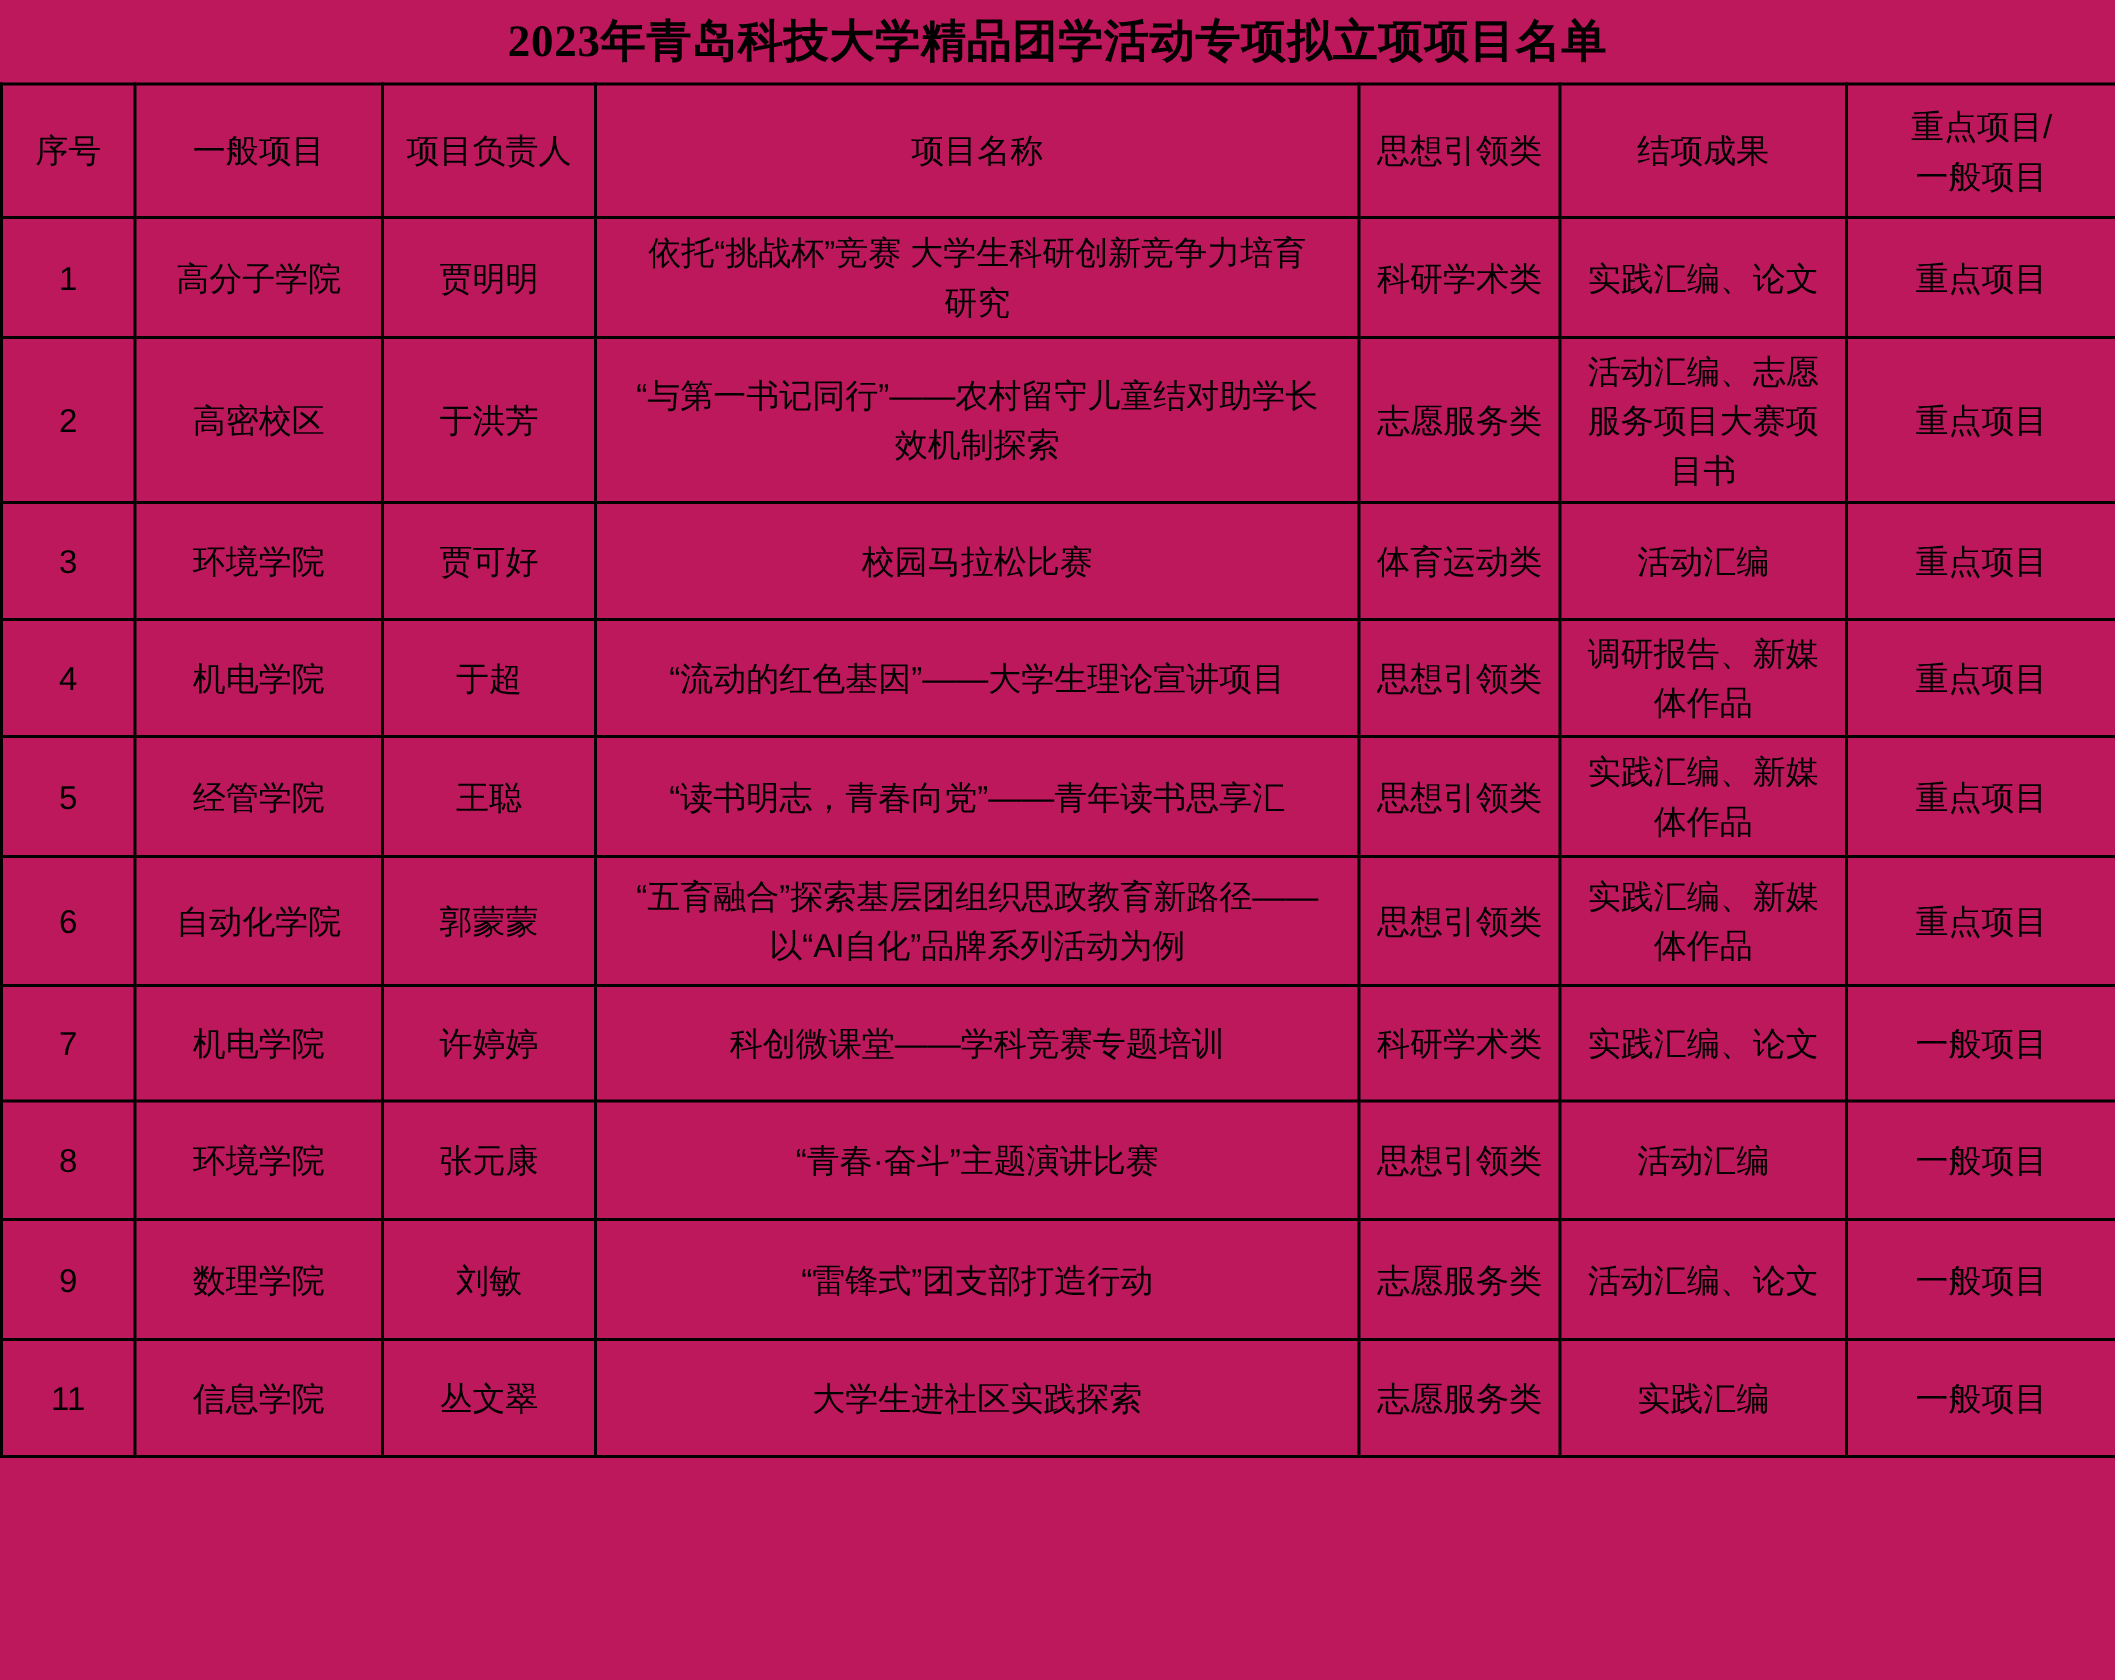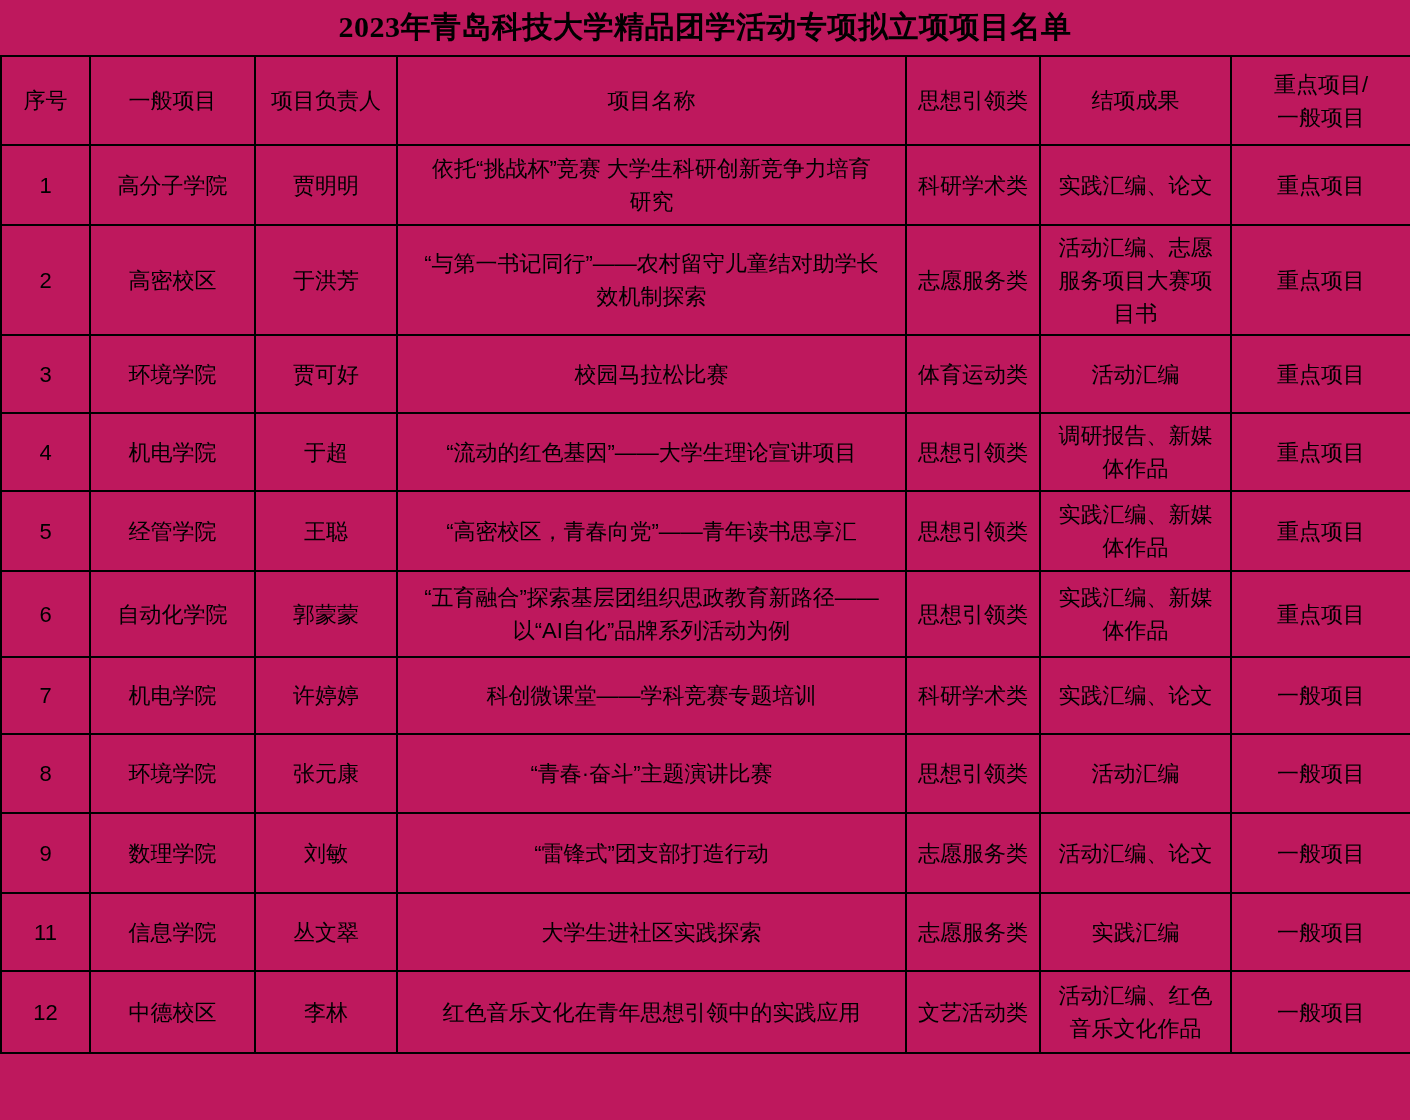--- a/index.html
+++ b/index.html
@@ -120,21 +120,21 @@
         <td>于超</td>
         <td class="col-name-cell">“流动的红色基因”——大学生理论宣讲项目</td>
         <td>思想引领类</td>
         <td class="col-outcome-cell">调研报告、新媒体作品</td>
         <td>重点项目</td>
       </tr>
       <tr>
         <td>5</td>
         <td>经管学院</td>
         <td>王聪</td>
-        <td class="col-name-cell">“高密校区，青春向党”——青年读书思享汇</td>
+        <td class="col-name-cell">“读书明志，青春向党”——青年读书思享汇</td>
         <td>思想引领类</td>
         <td class="col-outcome-cell">实践汇编、新媒体作品</td>
         <td>重点项目</td>
       </tr>
       <tr>
         <td>6</td>
         <td>自动化学院</td>
         <td>郭蒙蒙</td>
         <td class="col-name-cell">“五育融合”探索基层团组织思政教育新路径——以“AI自化”品牌系列活动为例</td>
         <td>思想引领类</td>
@@ -170,24 +170,15 @@
       </tr>
       <tr>
         <td>11</td>
         <td>信息学院</td>
         <td>丛文翠</td>
         <td class="col-name-cell">大学生进社区实践探索</td>
         <td>志愿服务类</td>
         <td class="col-outcome-cell">实践汇编</td>
         <td>一般项目</td>
       </tr>
-      <tr>
-        <td>12</td>
-        <td>中德校区</td>
-        <td>李林</td>
-        <td class="col-name-cell">红色音乐文化在青年思想引领中的实践应用</td>
-        <td>文艺活动类</td>
-        <td class="col-outcome-cell">活动汇编、红色音乐文化作品</td>
-        <td>一般项目</td>
-      </tr>
     </tbody>
   </table>
 </div>
 
 </body></html>

